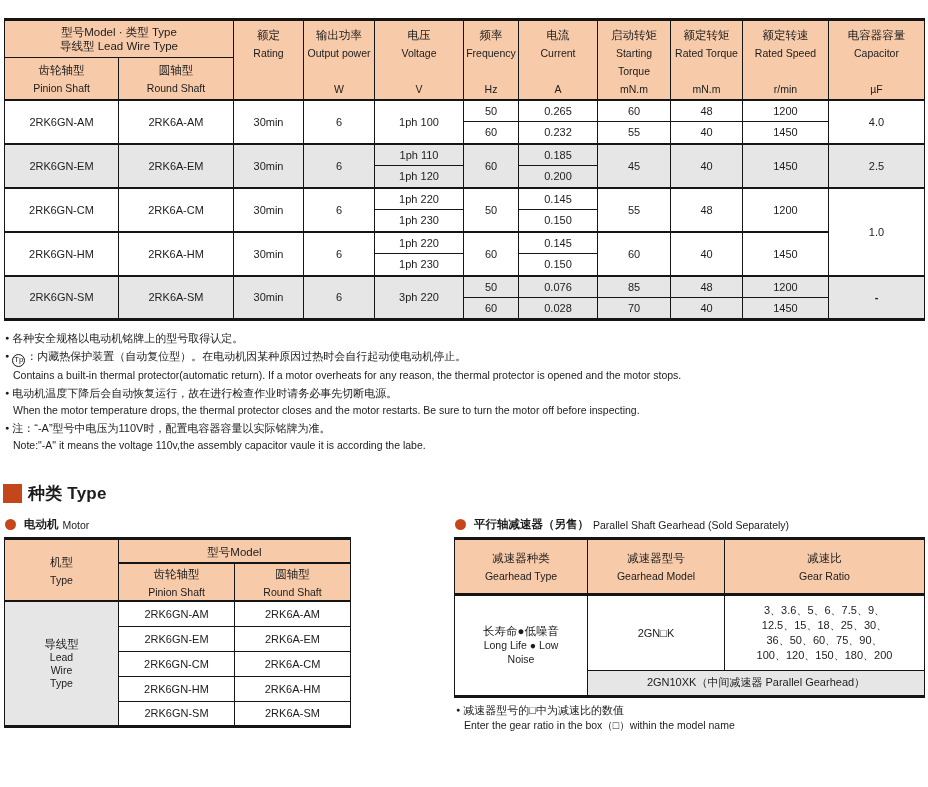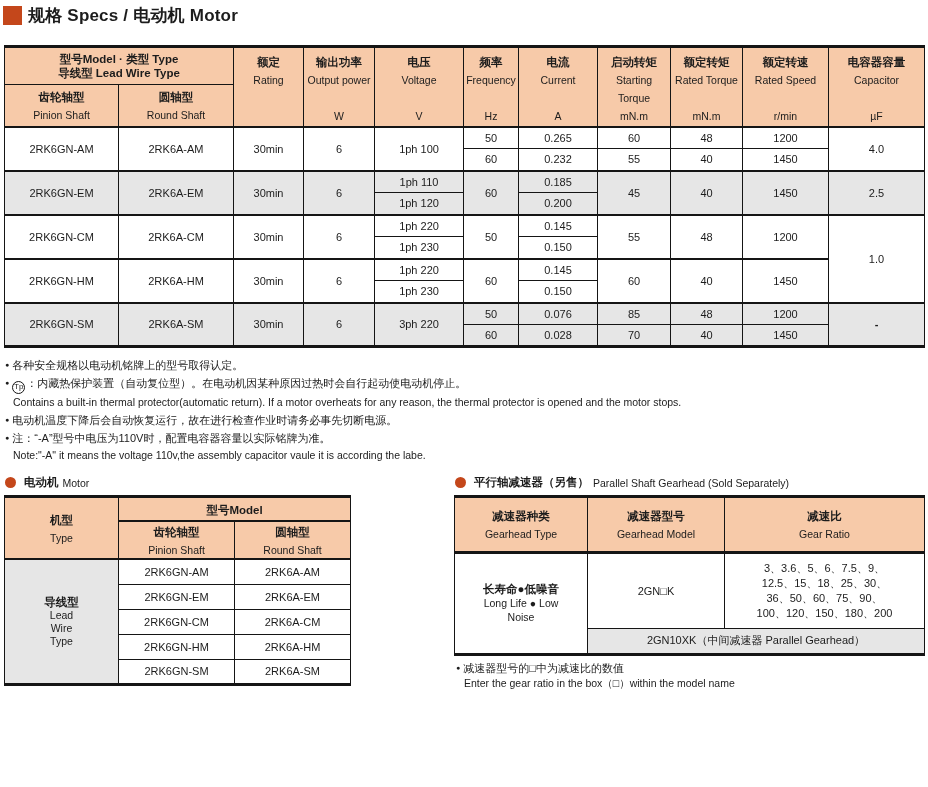--- a/index.html
+++ b/index.html
@@ -18,21 +18,21 @@
 
   .bullet-line { display:flex; align-items:center; margin:5px 0 0 5px; height:15px; }
   .bullet-dot { width:11px; height:11px; border-radius:50%; background:#c4471b; margin-right:8px; flex:0 0 auto; }
   .bullet-cn { font-size:11.5px; font-weight:bold; margin-right:4px; }
   .bullet-en { font-size:10.5px; }
 
   
   table { border-collapse:collapse; table-layout:fixed; }
   th, td { border:1px solid #151515; text-align:center; vertical-align:middle; }
   th { background:#f7caa9; font-weight:normal; }
-  .cn { font-weight:bold; font-size:11.5px; line-height:14px; }
+  .cn { font-weight:normal; font-size:11.5px; line-height:14px; }
   .en { font-size:10.5px; line-height:13px; }
   td { font-size:11px; }
   .shade > td, td.shade { background:#e6e6e6; }
 
   
   .spec-table { width:920px; margin:18px 0 0 4px; border-top:3px solid #151515; border-bottom:3px solid #151515; }
   .spec-table thead tr.h1 { height:38px; }
   .spec-table thead tr.h2 { height:42px; }
   .spec-table tbody tr { height:22px; }
   .spec-table tbody tr.rstart > td { border-top:2px solid #151515; }
@@ -72,29 +72,20 @@
 
   .gear-note { margin:4px 0 0 2px; }
   .gear-note .note-cn { line-height:16px; }
   .gear-note .note-en { line-height:15px; }
 </style>
 </head>
 <body>
 
 <div class="page">
 
-  <div class="sec-head">
-    <span class="sec-square"></span>
-    <span class="sec-title">
-      <span>规格</span>
-      <span class="t-en">Specs /</span>
-      <span>电动机</span>
-      <span class="t-en">Motor</span>
-    </span>
-  </div>
 
 
   <table class="spec-table">
     <colgroup>
       <col style="width:114px">
         <col style="width:115px">
         <col style="width:70px">
         <col style="width:71px">
       <col style="width:89px">
         <col style="width:55px">
@@ -273,24 +264,32 @@
         <td>1450</td>
       </tr>
     </tbody>
   </table>
 
   <div class="notes">
     <div class="note-cn"><span class="note-bullet">●</span><span>各种安全规格以电动机铭牌上的型号取得认定。</span></div>
     <div class="note-cn"><span class="note-bullet">●</span><span class="tp-circle">Tp</span><span>：内藏热保护装置（自动复位型）。在电动机因某种原因过热时会自行起动使电动机停止。</span></div>
     <div class="note-en">Contains a built-in thermal protector(automatic return). If a motor overheats for any reason, the thermal protector is opened and the motor stops.</div>
     <div class="note-cn"><span class="note-bullet">●</span><span>电动机温度下降后会自动恢复运行，故在进行检查作业时请务必事先切断电源。</span></div>
+    <div class="note-en">When the motor temperature drops, the thermal protector closes and the motor restarts. Be sure to turn the motor off before inspecting.</div>
     <div class="note-cn"><span class="note-bullet">●</span><span>注：“-A”型号中电压为110V时，配置电容器容量以实际铭牌为准。</span></div>
     <div class="note-en">Note:"-A" it means the voltage 110v,the assembly capacitor vaule it is according the labe.</div>
   </div>
 
+  <div class="sec-head" style="margin-top:28px;">
+    <span class="sec-square"></span>
+    <span class="sec-title">
+      <span>种类</span>
+      <span class="t-en">Type</span>
+    </span>
+  </div>
 
   <div class="bottom">
 
     <div class="bcol-left">
       <div class="bullet-line">
         <span class="bullet-dot"></span>
         <span class="bullet-cn">电动机</span>
         <span class="bullet-en">Motor</span>
       </div>
       <table class="motor-table">

